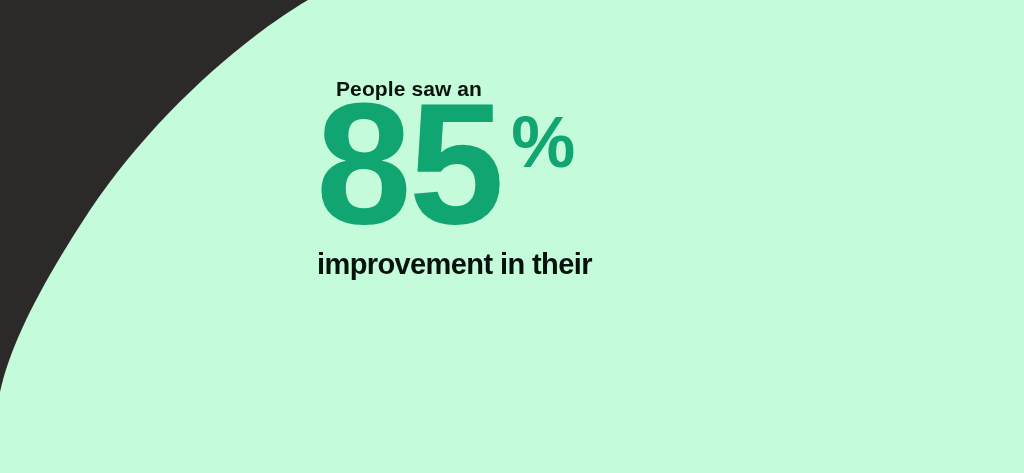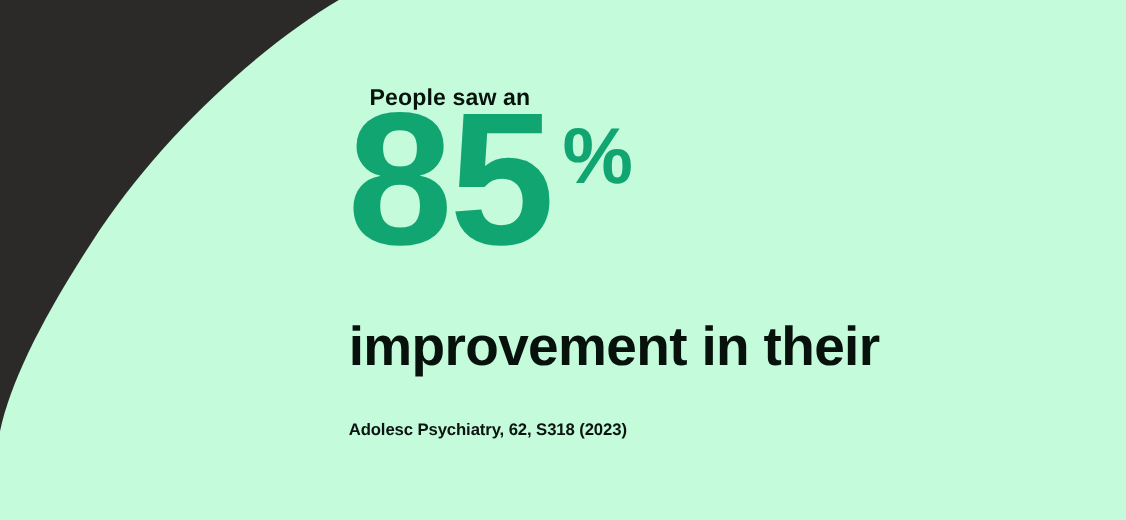--- a/index.html
+++ b/index.html
@@ -68,27 +68,26 @@
     color: #11a571;
     line-height: 1;
     display: block;
     margin-left: 10px;
     margin-top: 10px;
   }
   .headline {
     position: absolute;
     left: 317px;
     top: 246px;
-    font-size: 50px;
+    font-size: 29px;
     font-weight: 800;
     color: #07120c;
     line-height: 1.31;
     letter-spacing: -0.6px;
     white-space: nowrap;
-    margin-top: 37px;
   }
   .headline .hl-line {
     display: block;
   }
   .citation {
     position: absolute;
     left: 317px;
     top: 379px;
     font-size: 15.2px;
     font-weight: 600;
@@ -118,17 +117,16 @@
     <div class="statline">
       <span class="bignum">85</span>
       <span class="pct">%</span>
     </div>
 
     <div class="headline">
       <span class="hl-line">improvement in their</span>
     </div>
 
     <div class="citation">
-      <span class="cit-line">Adolesc Psychiatry, 62, S318 (2023)</span>
     </div>
 
   </div>
 </div>
 
 </body></html>

